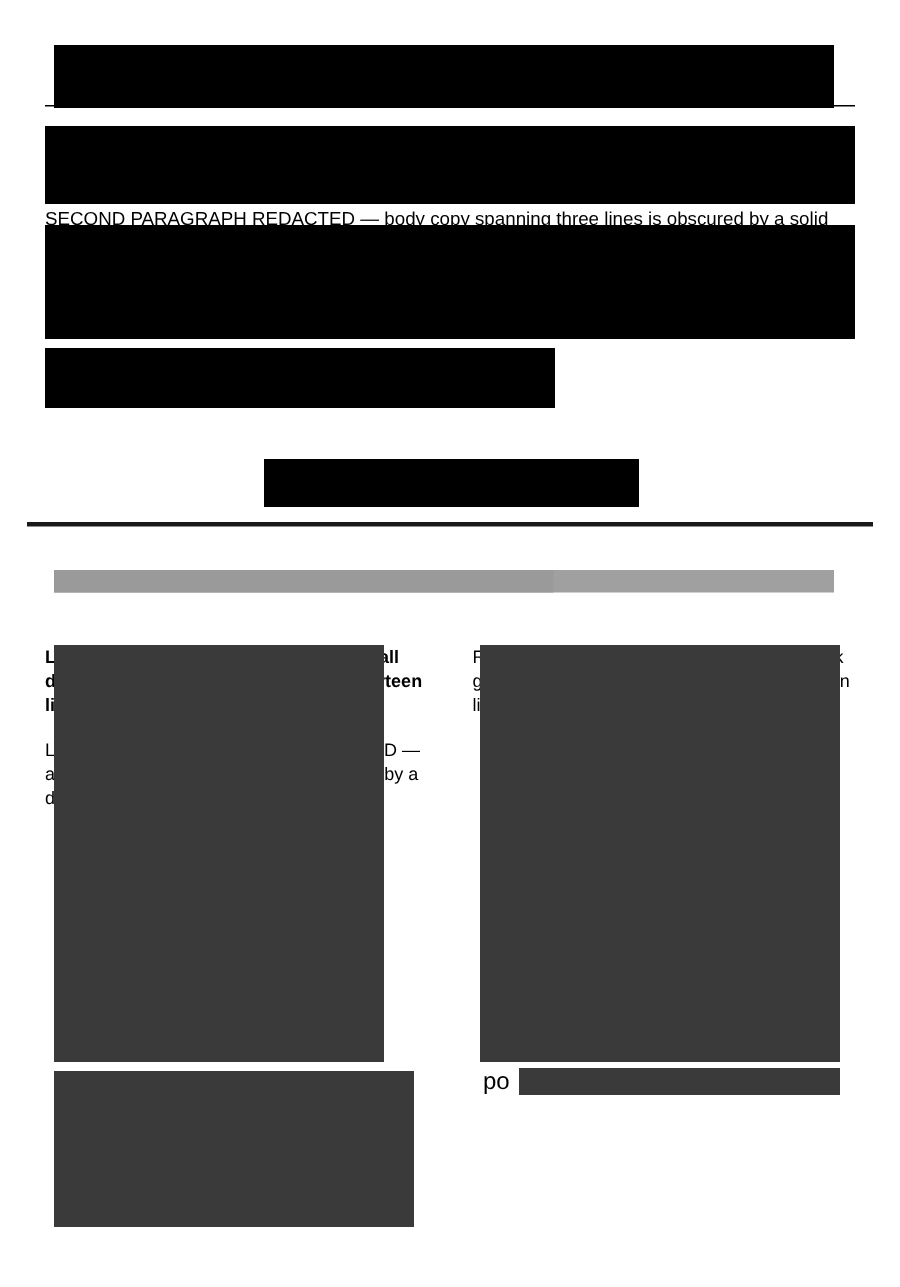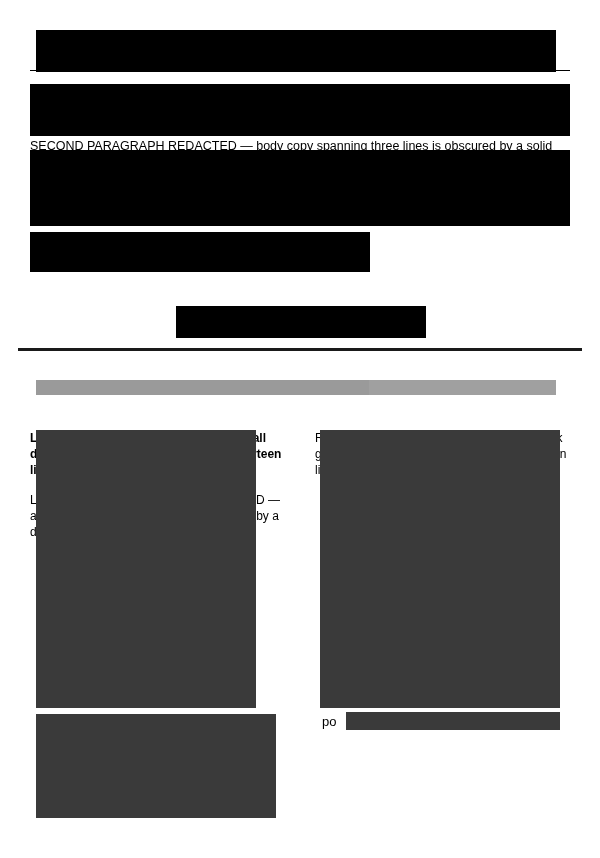--- a/index.html
+++ b/index.html
@@ -135,21 +135,21 @@
 
   #rd-col-a      { left: 36px;  top: 430px; width: 220px; height: 278px; }
   #rd-col-b      { left: 320px; top: 430px; width: 240px; height: 278px; }
   #rd-col-c      { left: 36px;  top: 714px; width: 240px; height: 104px; }
   #rd-col-d      { left: 346px; top: 712px; width: 214px; height: 18px; }
 
   .footer-text {
     position: absolute;
     left: 322px;
     top: 714px;
-    font-size: 13px;
+    font-size: 16px;
     line-height: 16px;
   }
 </style>
 </head>
 <body>
 
 <div class="page">
 
   <div class="masthead">
     <h1 class="masthead-title">NEWSLETTER HEADER</h1>

